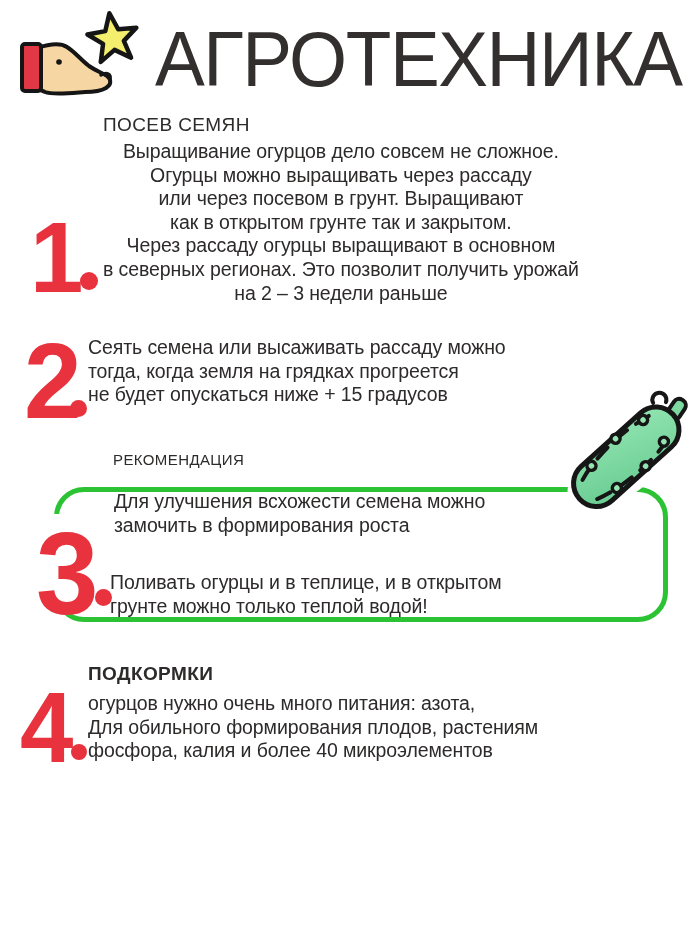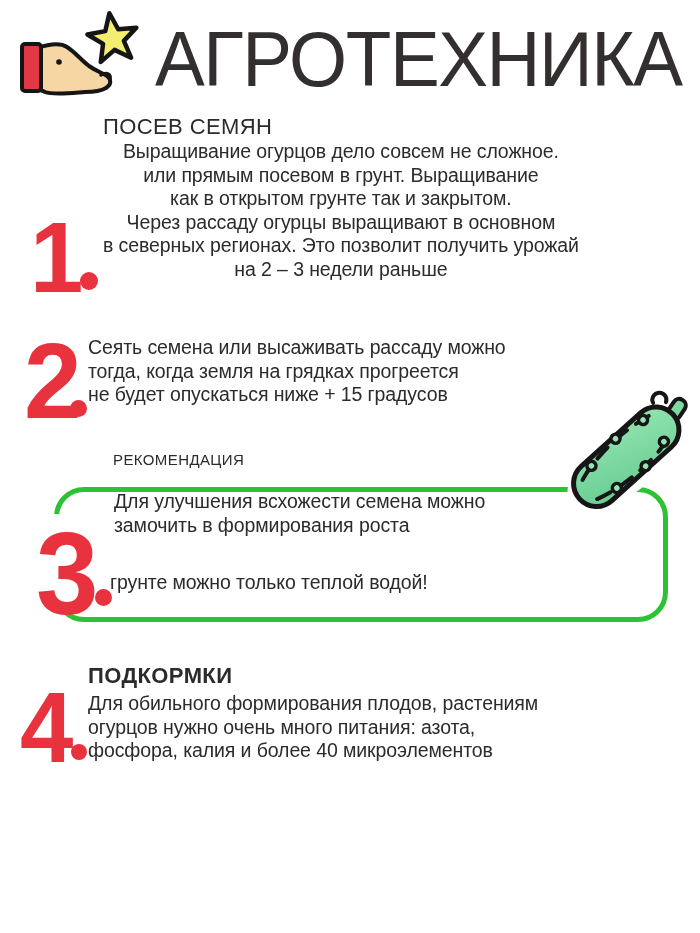--- a/index.html
+++ b/index.html
@@ -6,21 +6,21 @@
   body{width:700px;height:933px;position:relative;overflow:hidden;
        font-family:"Liberation Sans","DejaVu Sans",sans-serif;color:#2d2a2a;}
   .abs{position:absolute;}
 
   
   #brand-icon{left:14px;top:6px;width:126px;height:92px;}
   #page-title{left:155px;top:21px;font-size:77px;line-height:1;letter-spacing:-1.5px;
               color:#332f2f;transform:scaleX(0.97);transform-origin:left top;white-space:nowrap;}
 
   
-  .sec-title{font-size:22px;letter-spacing:.4px;color:#2d2a2a;white-space:nowrap;}
+  .sec-title{font-size:19px;letter-spacing:.4px;color:#2d2a2a;white-space:nowrap;}
   #s1-title{left:103px;top:114px;}
   #rec-title{left:113px;top:451px;font-size:15px;}
   #s4-title{left:88px;top:663px;font-weight:bold;}
 
   
   .txt{font-size:19.5px;line-height:23.6px;letter-spacing:-.1px;color:#2d2a2a;}
   .txt .line{white-space:nowrap;}
   #s1-text{left:103px;top:140px;text-align:center;}
   #s2-text{left:88px;top:336px;}
   #s3-p1{left:114px;top:490px;z-index:4;}
@@ -68,21 +68,22 @@
     </g>
   </svg>
 </div>
 <div class="abs" id="page-title">АГРОТЕХНИКА</div>
 
 <div class="abs num" id="n1">1</div>
 <div class="abs numdot" id="d1"></div>
 <div class="abs sec-title" id="s1-title">ПОСЕВ СЕМЯН</div>
 <div class="abs txt" id="s1-text">
   <div class="line">Выращивание огурцов дело совсем не сложное.</div>
-  <div class="line">или прямым посевом в грунт. Выращивание</div>
+  <div class="line">Огурцы можно выращивать через рассаду</div>
+  <div class="line">или через посевом в грунт. Выращивают</div>
   <div class="line">как в открытом грунте так и закрытом.</div>
   <div class="line">Через рассаду огурцы выращивают в основном</div>
   <div class="line">в северных регионах. Это позволит получить урожай</div>
   <div class="line">на 2 – 3 недели раньше</div>
 </div>
 
 <div class="abs num" id="n2">2</div>
 <div class="abs numdot" id="d2"></div>
 <div class="abs txt" id="s2-text">
   <div class="line">Сеять семена или высаживать рассаду можно</div>
@@ -93,20 +94,21 @@
 <div class="abs sec-title" id="rec-title">РЕКОМЕНДАЦИЯ</div>
 <div class="abs" id="rec-box"></div>
 <div class="abs" id="n3-patch"></div>
 <div class="abs num" id="n3">3</div>
 <div class="abs numdot" id="d3"></div>
 <div class="abs txt" id="s3-p1">
   <div class="line">Для улучшения всхожести семена можно</div>
   <div class="line">замочить в формирования роста</div>
 </div>
 <div class="abs txt" id="s3-p2">
+  <div class="line">Поливать огурцы и в теплице, и в открытом</div>
   <div class="line">грунте можно только теплой водой!</div>
 </div>
 
 <div class="abs" id="cucumber">
   <svg width="142" height="150" viewBox="0 0 142 150">
     <defs>
       <linearGradient id="cgrad" x1="0" y1="1" x2="1" y2="0">
         <stop offset="0" stop-color="#66cb90"></stop>
         <stop offset="1" stop-color="#93e5b1"></stop>
       </linearGradient>
@@ -125,16 +127,16 @@
       <circle cx="78" cy="98" r="4.5" fill="#93e5b1" stroke="#161616" stroke-width="3.5"></circle>
       <circle cx="108" cy="92" r="4.5" fill="#93e5b1" stroke="#161616" stroke-width="3.5"></circle>
     </g>
   </svg>
 </div>
 
 <div class="abs num" id="n4">4</div>
 <div class="abs numdot" id="d4"></div>
 <div class="abs sec-title" id="s4-title">ПОДКОРМКИ</div>
 <div class="abs txt" id="s4-text">
+  <div class="line">огурцов нужно очень много питания: азота,</div>
   <div class="line">Для обильного формирования плодов, растениям</div>
-  <div class="line">огурцов нужно очень много питания: азота,</div>
   <div class="line">фосфора, калия и более 40 микроэлементов</div>
 </div>
 
 </body></html>

